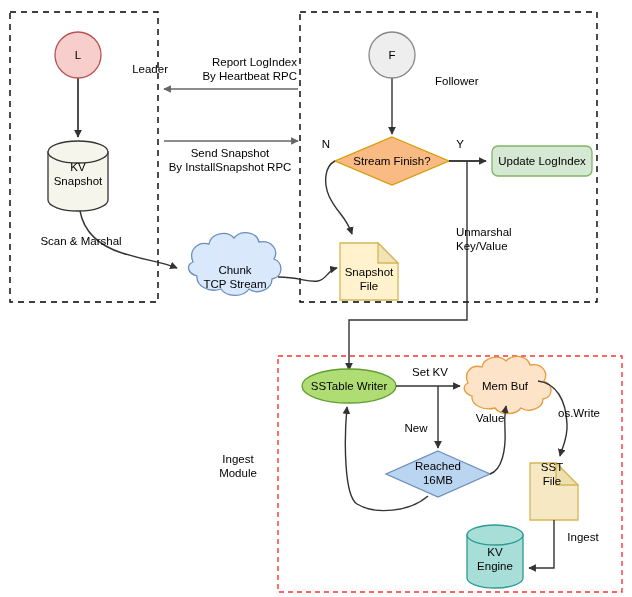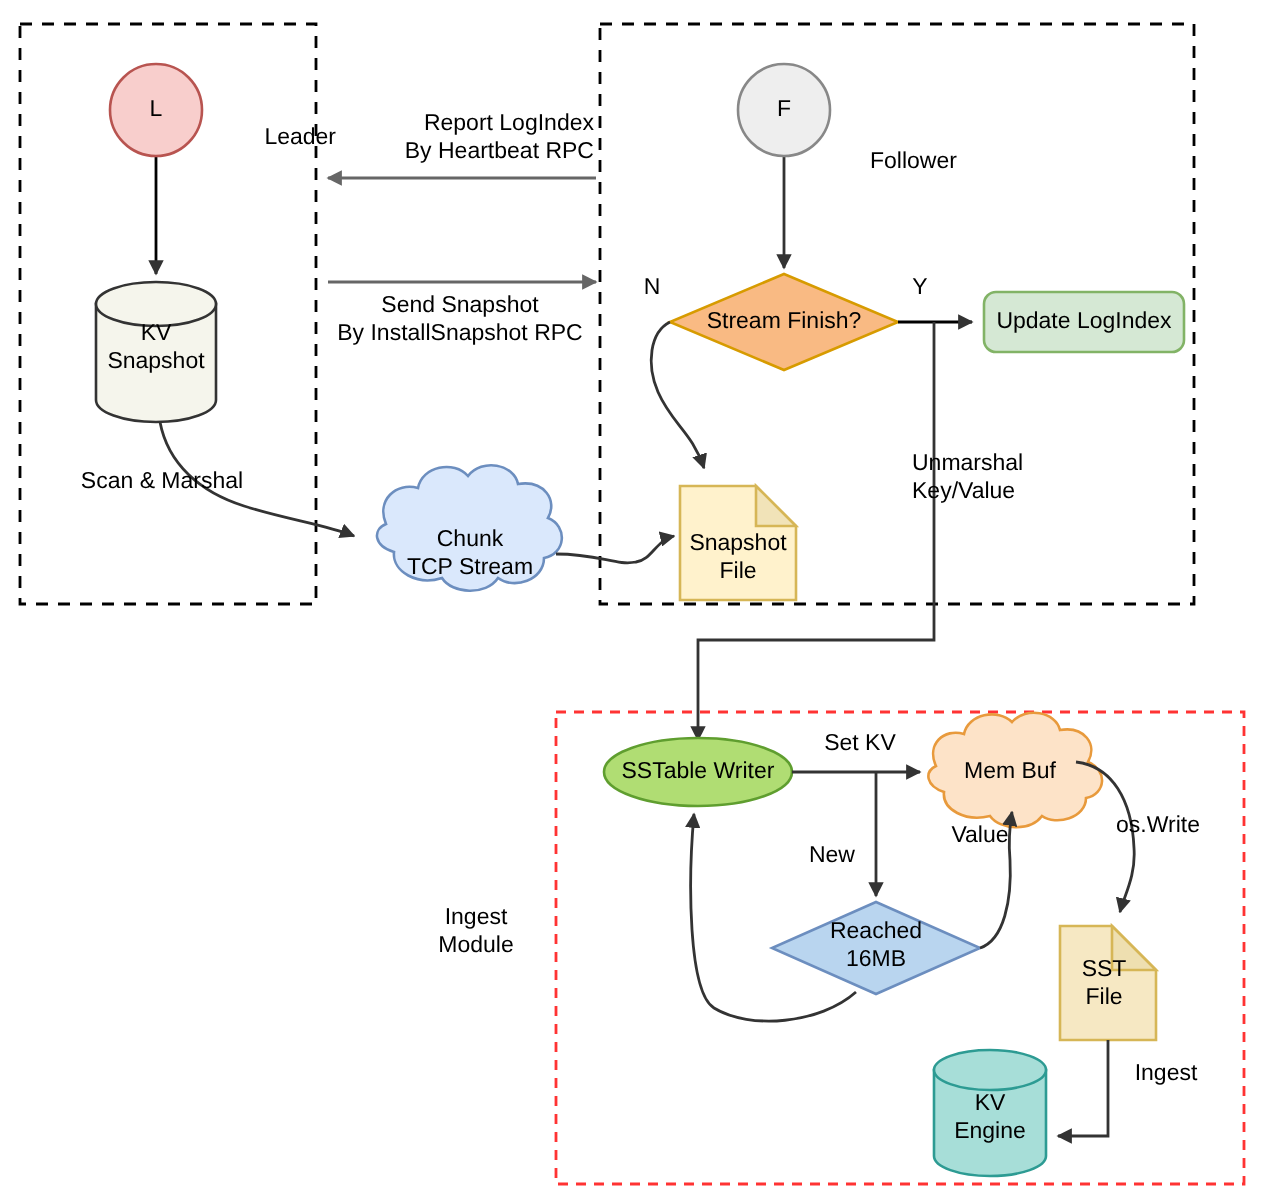--- a/index.html
+++ b/index.html
@@ -188,19 +188,19 @@
   <div class="lbl shape-text" style="left:471px; top:379px; width:68px;">Mem Buf</div>
 
   <div class="lbl shape-text" style="left:354px; top:421px; width:36px;margin-left:44px;">New</div>
 
   <div class="lbl shape-text" style="left:408px; top:459px; width:60px;">Reached<br>16MB</div>
 
   <div class="lbl shape-text" style="left:468px; top:411px; width:44px;">Value</div>
 
   <div class="lbl shape-text" style="left:551px; top:406px; width:56px;">os.Write</div>
 
-  <div class="lbl shape-text" style="left:530px; top:478px; width:44px;">SST<br>File</div>
+  <div class="lbl shape-text" style="left:530px; top:460px; width:44px;">SST<br>File</div>
 
   <div class="lbl shape-text" style="left:560px; top:530px; width:46px;">Ingest</div>
 
   <div class="lbl shape-text" style="left:465px; top:545px; width:60px;">KV<br>Engine</div>
 
 </div>
 
 </body></html>

